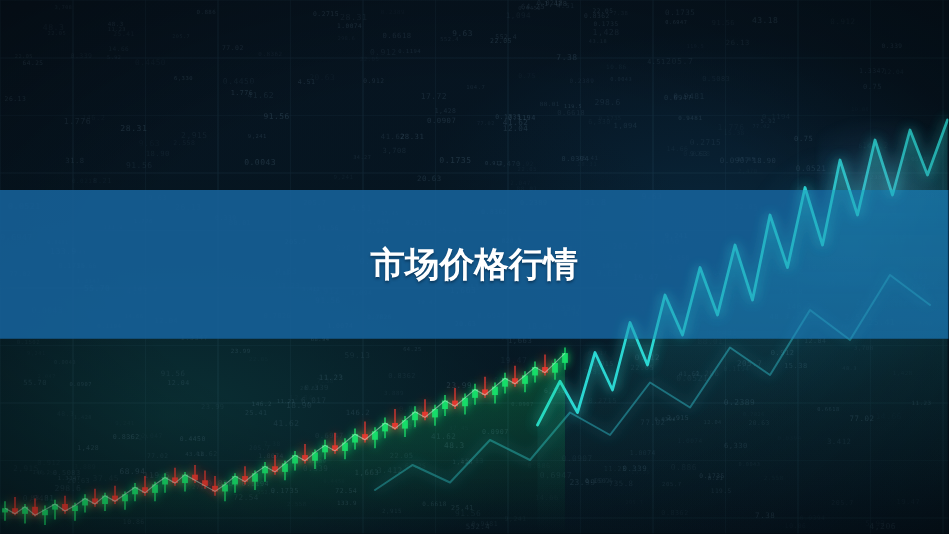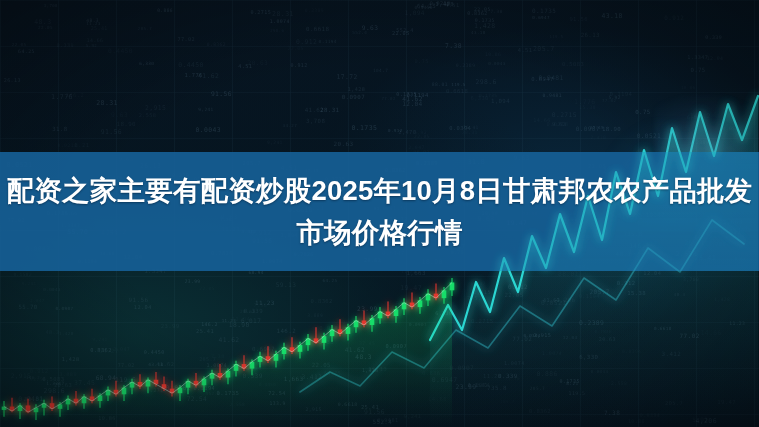--- a/index.html
+++ b/index.html
@@ -836,17 +836,16 @@
             <line x1="436" y1="283.59055118110234" x2="436" y2="300.3622047244095" stroke="#e8382e" stroke-width="1.1" opacity="0.95"></line>
             <rect x="433.7" y="293.65354330708664" width="4.6" height="4.472440944881839" fill="#e8382e" opacity="0.95"></rect>
             <line x1="444" y1="286.9448818897638" x2="444" y2="303.7165354330709" stroke="#15e06a" stroke-width="1.1" opacity="0.95"></line>
             <rect x="441.7" y="290.2992125984252" width="4.6" height="7.82677165354329" fill="#15e06a" opacity="0.95"></rect>
             <line x1="452" y1="278" x2="452" y2="295.8897637795276" stroke="#15e06a" stroke-width="1.1" opacity="0.95"></line>
             <rect x="449.7" y="282.4724409448819" width="4.6" height="7.82677165354329" fill="#15e06a" opacity="0.95"></rect>
           </g>
           <path d="M4 406.5826771653543 L12 411.0551181102362 L20 405.46456692913387 L28 412.1732283464567 L36 407.7007874015748 L44 403.2283464566929 L52 408.81889763779526 L60 404.34645669291336 L68 398.755905511811 L76 403.2283464566929 L84 396.5196850393701 L92 400.99212598425197 L100 395.40157480314963 L108 389.81102362204723 L116 394.2834645669291 L124 387.5748031496063 L132 381.98425196850394 L140 386.45669291338584 L148 379.748031496063 L156 384.2204724409449 L164 388.6929133858268 L172 393.1653543307087 L180 387.5748031496063 L188 380.8661417322835 L196 385.33858267716533 L204 378.62992125984255 L212 373.03937007874015 L220 377.51181102362204 L228 370.8031496062992 L236 364.09448818897636 L244 368.56692913385825 L252 361.85826771653547 L260 356.26771653543307 L268 360.74015748031496 L276 354.0314960629921 L284 347.3228346456693 L292 351.79527559055117 L300 345.0866141732283 L308 338.37795275590554 L316 342.8503937007874 L324 336.1417322834646 L332 329.43307086614175 L340 333.90551181102364 L348 327.1968503937008 L356 320.48818897637796 L364 324.96062992125985 L372 318.251968503937 L380 311.54330708661416 L388 316.01574803149606 L396 309.3070866141732 L404 302.59842519685037 L412 307.07086614173227 L420 300.3622047244095 L428 293.65354330708664 L436 298.1259842519685 L444 290.2992125984252 L452 282.4724409448819" fill="none" stroke="#bfe9d4" stroke-width="0.9" opacity="0.55"></path>
         </g>
     </svg>
-    <div class="banner-line l1">配资之家主要有配资炒股2025年10月8日甘肃邦农农产品批发</div>
     <div class="banner-line l2">市场价格行情</div>
   </div>
 
 </div>
 
 </body></html>

